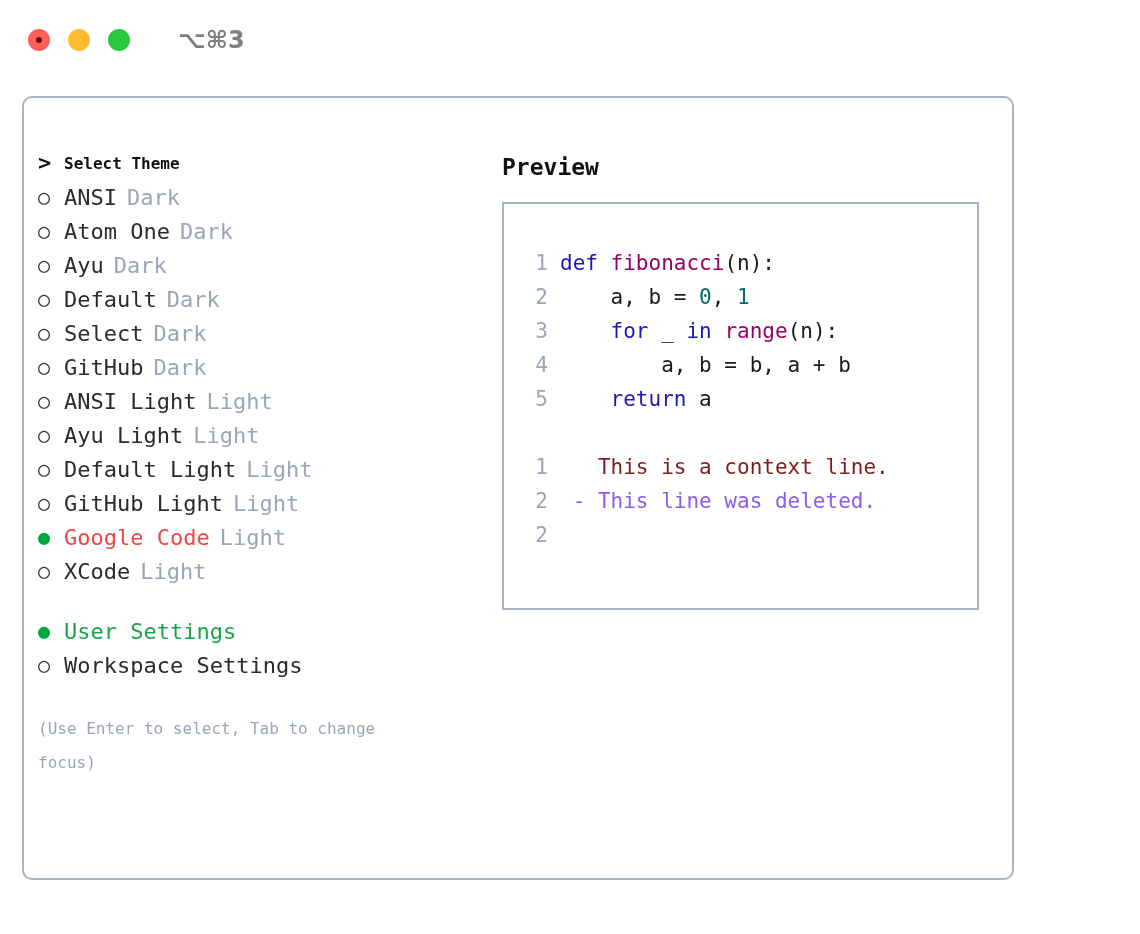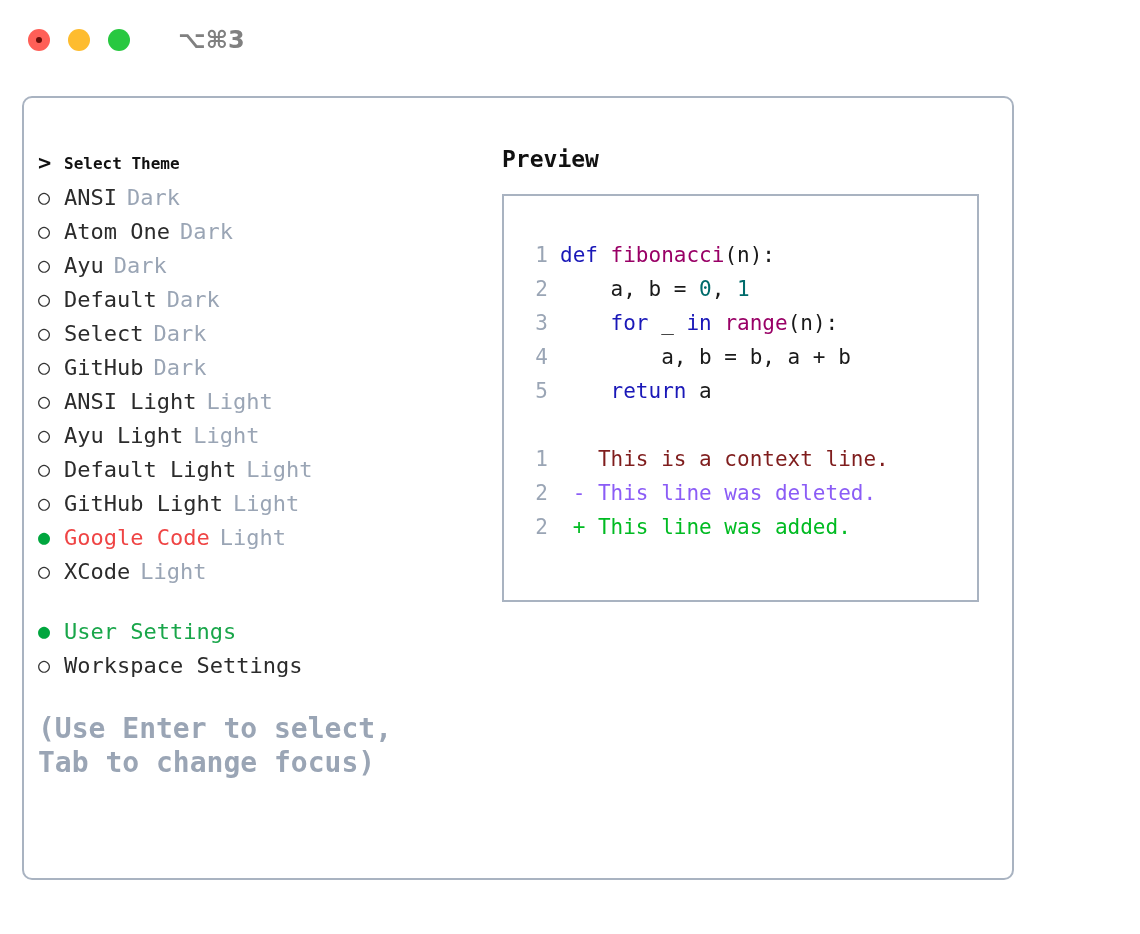--- a/index.html
+++ b/index.html
@@ -104,32 +104,31 @@
     color: #9aa5b5;
     margin-left: 10px;
   }
   .apply-label { color: #2b2b2b; }
   .apply-label.sel { color: #19a64a; }
 
   .spacer-sm { height: 26px; }
 
   .hint {
     margin-top: 30px;
-    font-size: 28px;
+    font-size: 16px;
     color: #9aa5b5;
     line-height: 34px;
     width: 400px;
-    font-weight: bold;
   }
 
   
   .right-col {
     position: absolute;
     left: 478px;
-    top: 48px;
+    top: 56px;
     width: 500px;
   }
   .preview-title {
     font-size: 23px;
     font-weight: bold;
     color: #111;
     margin-bottom: 22px;
   }
   .preview-box {
     width: 477px;
@@ -217,19 +216,19 @@
             <div class="code-line"><span class="lineno">1</span><span class="code-text"><span class="tok-kw">def </span><span class="tok-fn">fibonacci</span><span class="tok-plain">(n):</span></span></div>
             <div class="code-line"><span class="lineno">2</span><span class="code-text"><span class="tok-plain">    a, b = </span><span class="tok-num">0</span><span class="tok-plain">, </span><span class="tok-num">1</span></span></div>
             <div class="code-line"><span class="lineno">3</span><span class="code-text"><span class="tok-plain">    </span><span class="tok-kw">for</span><span class="tok-plain"> _ </span><span class="tok-kw">in</span><span class="tok-plain"> </span><span class="tok-fn">range</span><span class="tok-plain">(n):</span></span></div>
             <div class="code-line"><span class="lineno">4</span><span class="code-text"><span class="tok-plain">        a, b = b, a + b</span></span></div>
             <div class="code-line"><span class="lineno">5</span><span class="code-text"><span class="tok-plain">    </span><span class="tok-kw">return</span><span class="tok-plain"> a</span></span></div>
           </div>
         <div class="diff-gap"></div>
         <div id="diff-block">
             <div class="code-line"><span class="lineno">1</span><span class="code-text diff-ctx">   This is a context line.</span></div>
             <div class="code-line"><span class="lineno">2</span><span class="code-text diff-del"> - This line was deleted.</span></div>
-            <div class="code-line"><span class="lineno">2</span><span class="code-text diff-add"> + This line was added.</span></div>
+            <div class="code-line"><span class="lineno">2</span></div>
           </div>
       </div>
     </div>
 
   </div>
 </div>
 
 </body></html>

